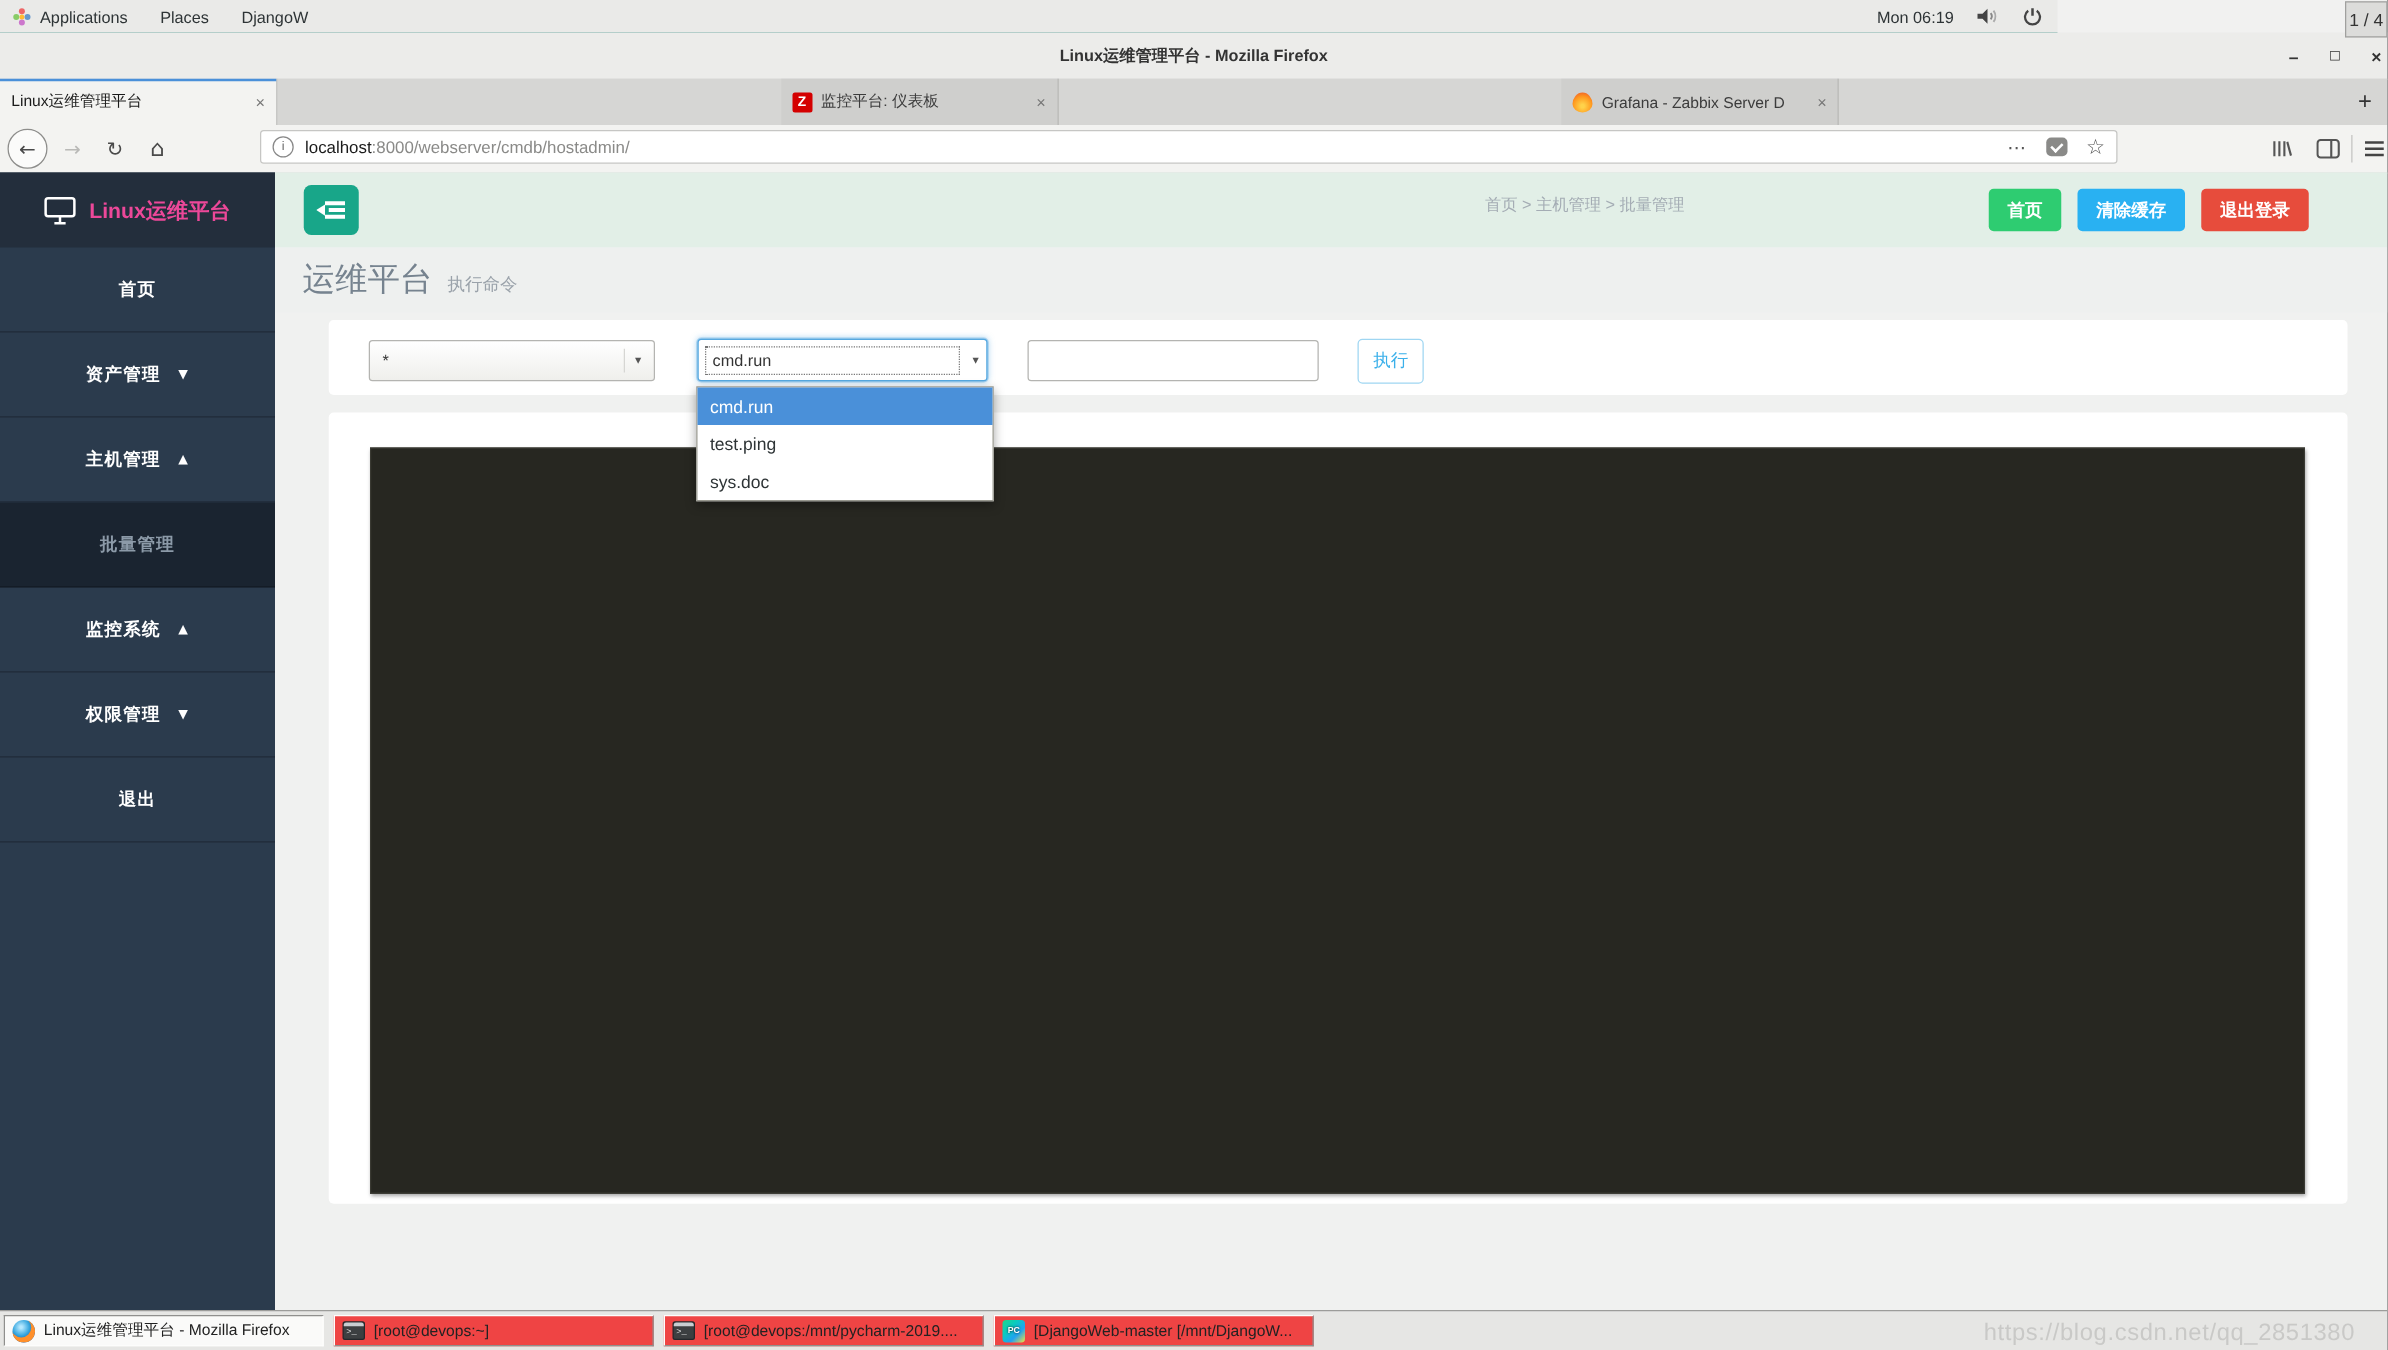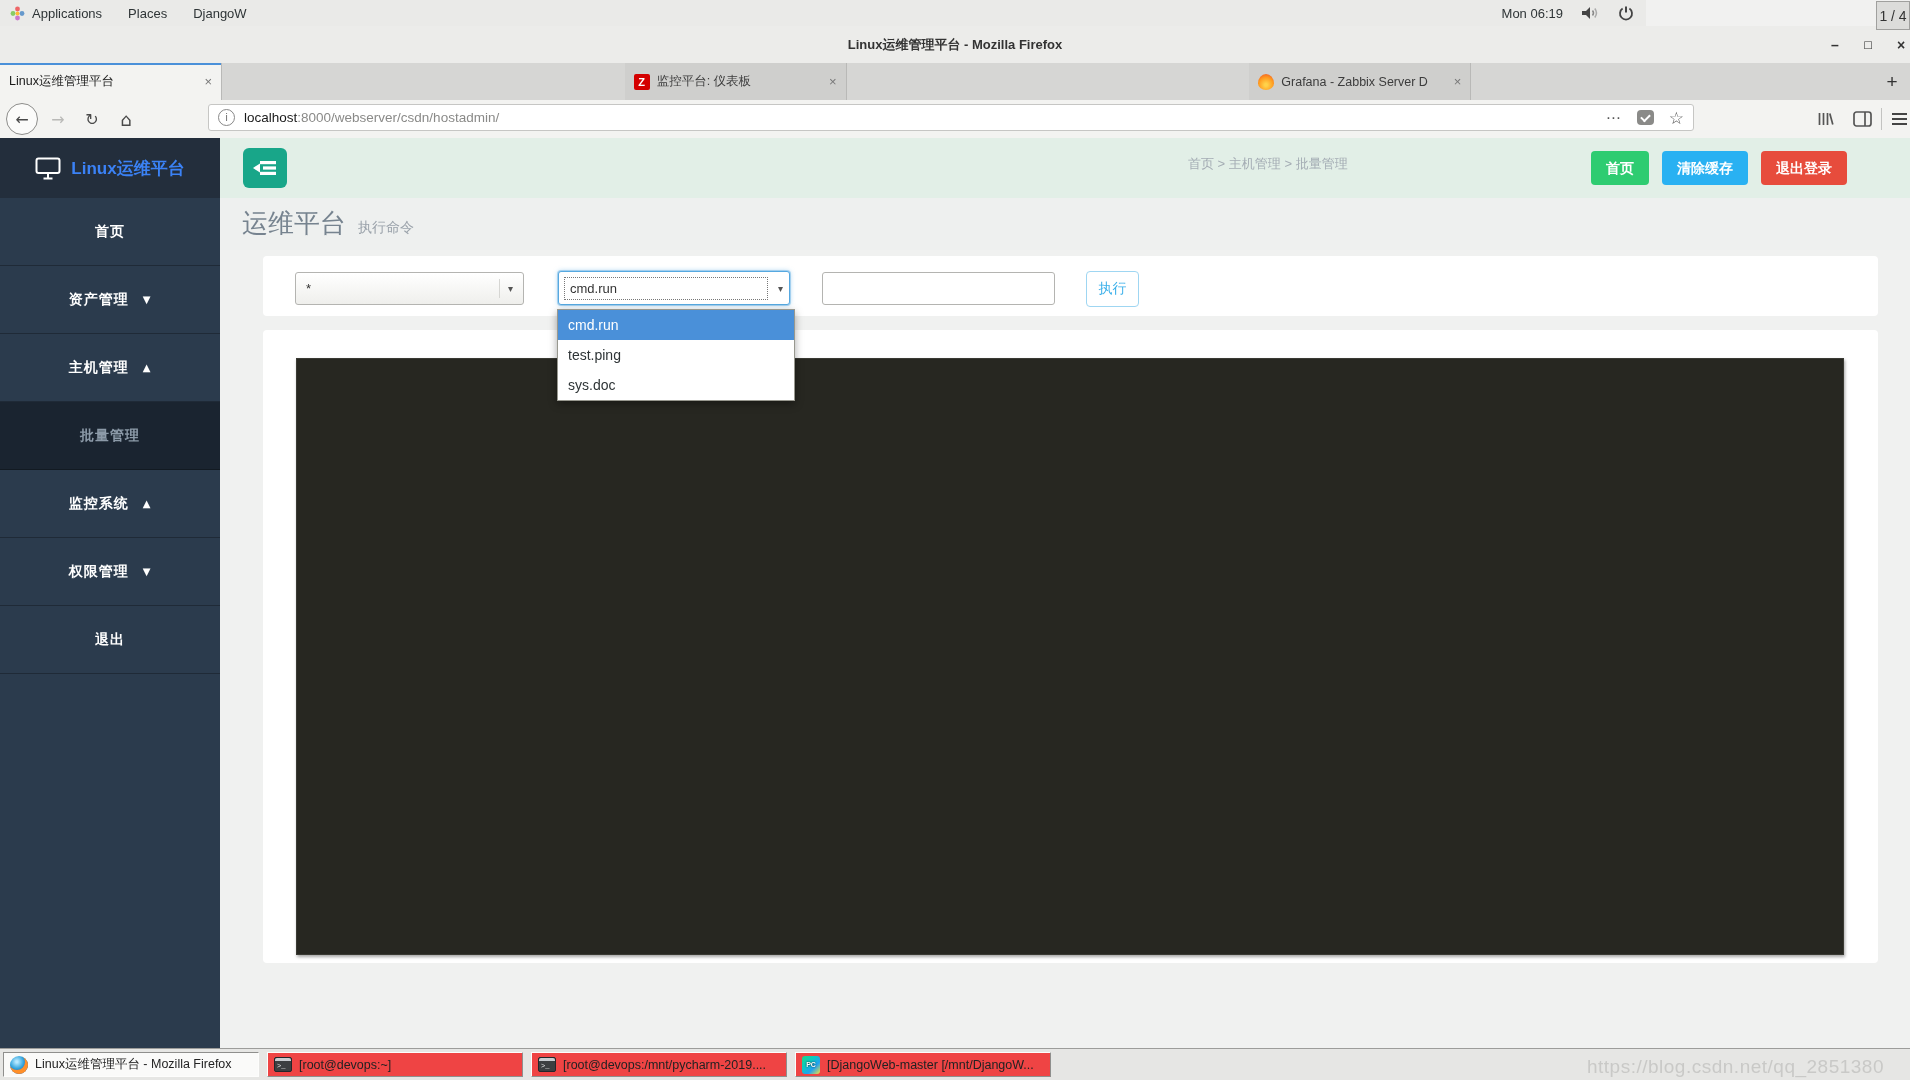--- a/index.html
+++ b/index.html
@@ -60,21 +60,21 @@
   .lib-icon{left:1817px;} .sidebar-toggle-icon{left:1853px;}
   .nav-sep{position:absolute;left:1881px;top:8px;height:22px;width:1px;background:#c3c3c1;}
   .menu-icon{left:1891px;}
 
   
   .webarea{position:absolute;left:0;top:138px;width:1910px;height:910px;background:#f0f1f0;}
 
   
   .appside{position:absolute;left:0;top:0;width:220px;height:910px;background:#2b3b4d;}
   .appside-header{height:60px;background:#232e3c;display:flex;align-items:center;justify-content:center;
-    gap:10px;color:#3b82f6;font-size:17px;font-weight:bold;}
+    gap:10px;color:#ec4899;font-size:17px;font-weight:bold;}
   .side-item{height:67px;display:flex;align-items:center;justify-content:center;gap:14px;color:#fff;
     font-size:14px;font-weight:bold;border-bottom:1px solid rgba(0,0,0,0.28);letter-spacing:1px;}
   .side-item .arrow{font-size:10px;}
   .side-item.active{background:#1a2430;color:#8c9aa8;}
 
   
   .greenband{position:absolute;left:220px;top:0;width:1690px;height:60px;background:#e2efe7;}
   .hamburger-btn{position:absolute;left:243px;top:10px;width:44px;height:40px;background:#18a689;
     border-radius:6px;display:flex;align-items:center;justify-content:center;}
   .topbtns{position:absolute;top:13px;right:63px;display:flex;gap:13px;}
@@ -202,21 +202,21 @@
   </div>
 
   <div class="navbar">
     <span class="navbtn backbtn glyph">←</span>
     <span class="navbtn fwdbtn glyph">→</span>
     <span class="navbtn reloadbtn glyph">↻</span>
     <span class="navbtn homebtn glyph">⌂</span>
     <div class="urlfield">
       <span class="info-circle">i</span>
       <span class="url-host">localhost</span>
-      <span class="url-path">:8000/webserver/csdn/hostadmin/</span>
+      <span class="url-path">:8000/webserver/cmdb/hostadmin/</span>
       <span class="url-right">
         <span class="dots glyph">⋯</span>
         <span class="pocket"></span>
         <span class="star glyph">☆</span>
       </span>
     </div>
     <svg class="toolicon lib-icon" width="17" height="17" viewBox="0 0 17 17">
         <path d="M2.5 2.5v12M6.5 2.5v12M10.5 2.5v12" stroke="#555" stroke-width="1.7"></path>
         <path d="M12.8 3l3 11" stroke="#555" stroke-width="1.7"></path>
       </svg>

